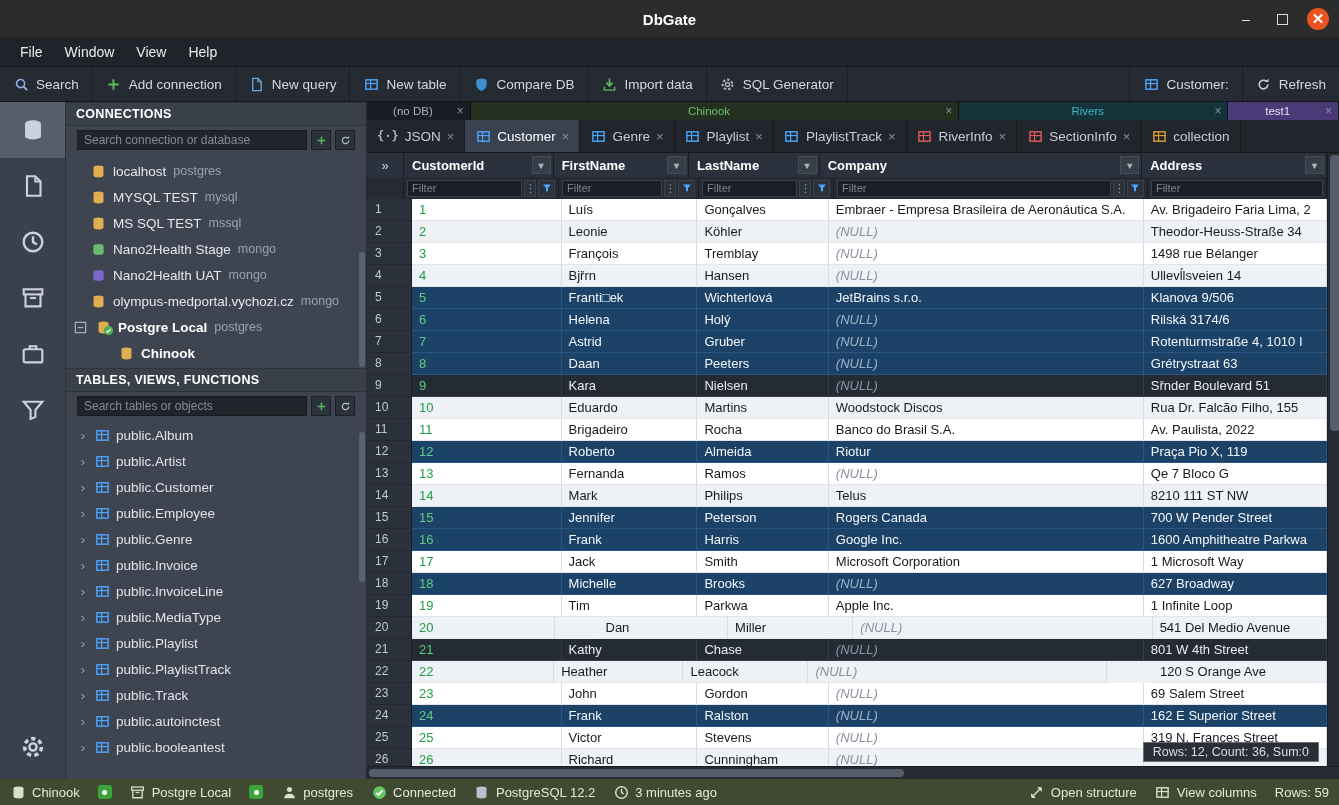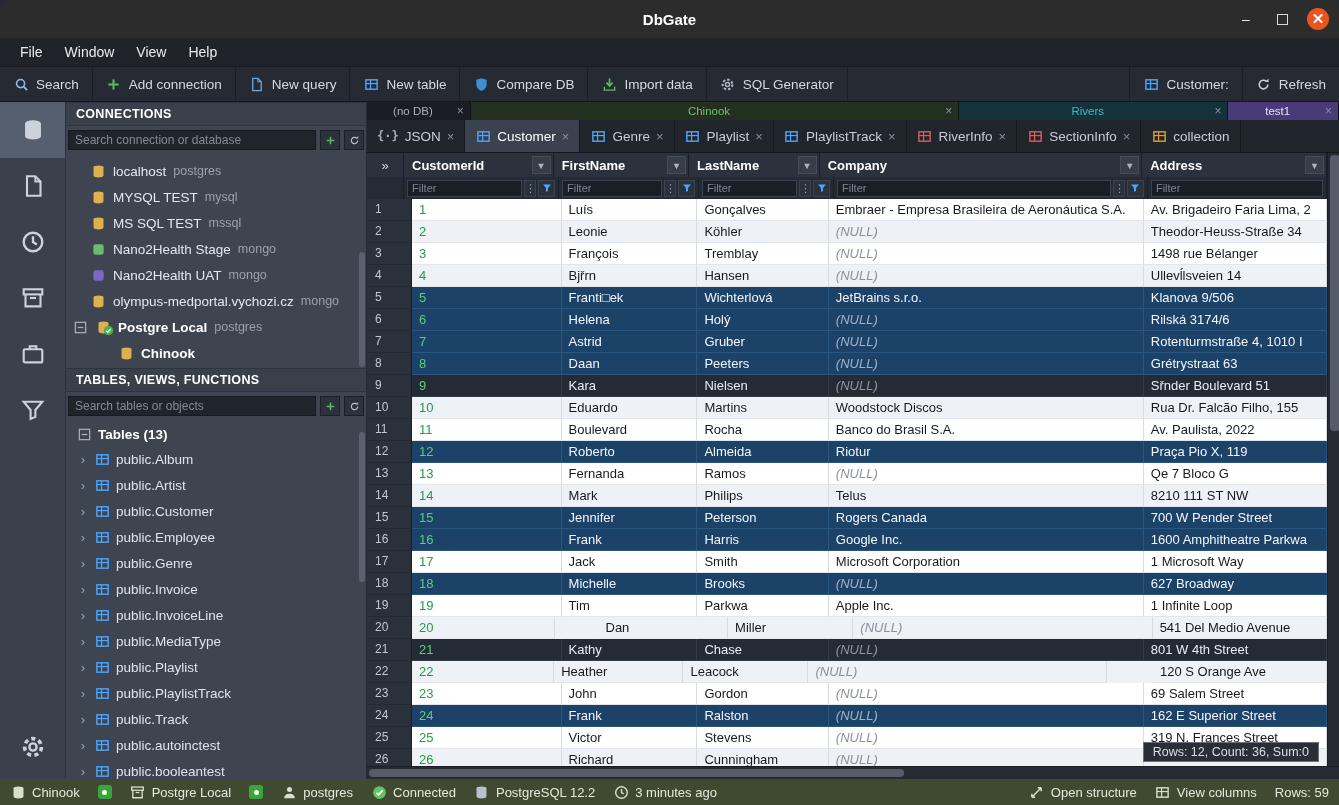--- a/index.html
+++ b/index.html
@@ -38,21 +38,21 @@
   .side-item{height:56px;display:flex;align-items:center;justify-content:center;}
   .side-item .ic,.side-item .ic svg{width:24px;height:24px;}
   .side-item.selected{background:#565f6e;}
   .side-item.bottom{margin-top:auto;margin-bottom:4px;}
 
   
   .leftpanel{width:300px;background:#3e4551;border-right:1px solid #272c34;display:flex;flex-direction:column;
              flex:0 0 auto;position:relative;min-height:0;}
   .panel-header{height:22px;line-height:22px;padding:0 10px;font-size:12.5px;font-weight:bold;color:#fff;
                 background:#394049;border-top:1px solid #2e343d;border-bottom:1px solid #2e343d;letter-spacing:.3px;}
-  .searchrow{display:flex;gap:4px;padding:4px 2px;}
+  .searchrow{display:flex;gap:4px;padding:4px 11px;}
   .searchrow input{flex:1;min-width:0;height:18px;background:#20242b;border:1px solid #171a1f;color:#c6ccd6;
                    font-size:12px;padding:0 6px;font-family:"Liberation Sans",sans-serif;}
   .searchrow input::placeholder{color:#838b98;}
   .mini-btn{width:18px;height:18px;background:#2c323b;border:1px solid #1d2127;display:flex;align-items:center;justify-content:center;}
   .mini-btn .ic svg{width:11px;height:11px;}
   .conn-list{padding:4px 0 2px 0;}
   .conn-row{height:26px;display:flex;align-items:center;gap:7px;padding-left:24px;font-size:13.5px;color:#e3e7ee;}
   .conn-row.haseexp{padding-left:6px;}
   .conn-row.child{padding-left:52px;}
   .conn-row.bold .c-name{font-weight:bold;color:#fff;}
@@ -455,29 +455,20 @@
         <div class="mini-btn">
             <span class="ic">
               <svg viewBox="0 0 16 16">
                 <path d="M12.6 8a4.6 4.6 0 1 1-1.4-3.3" fill="none" stroke="#b7bec9" stroke-width="1.7"></path>
                 <path d="M13.4 1.6v3.6H9.8z" fill="#b7bec9"></path>
               </svg>
             </span>
           </div>
       </div>
       <div class="tree" id="tables-tree">
-          <div class="tree-group">
-            <span class="ic">
-              <svg viewBox="0 0 16 16">
-                <rect x="2.5" y="2.5" width="11" height="11" fill="none" stroke="#aab2bd" stroke-width="1.3"></rect>
-                <line x1="5" y1="8" x2="11" y2="8" stroke="#aab2bd" stroke-width="1.3"></line>
-              </svg>
-            </span>
-            <span>Tables (13)</span>
-          </div>
           <div class="tree-row">
             <span class="chev">›</span>
             <span class="ic">
               <svg viewBox="0 0 16 16">
                 <rect x="2" y="3" width="12" height="10" fill="none" stroke="#4da6ff" stroke-width="1.5"></rect>
                 <line x1="2" y1="7" x2="14" y2="7" stroke="#4da6ff" stroke-width="1.3"></line>
                 <line x1="7" y1="3" x2="7" y2="13" stroke="#4da6ff" stroke-width="1.3"></line>
               </svg>
             </span>
             <span>public.Album</span>
@@ -866,21 +857,21 @@
                 <div class="rn">10</div>
                 <div class="cell" style="width: 148px;"><span class="idv">10</span></div>
                 <div class="cell" style="width: 133px;">Eduardo</div>
                 <div class="cell" style="width: 128px;">Martins</div>
                 <div class="cell" style="width: 330px;">Woodstock Discos</div>
                 <div class="cell" style="width: 185px;">Rua Dr. Falcão Filho, 155</div>
               </div>
               <div class="g-row g-data">
                 <div class="rn">11</div>
                 <div class="cell" style="width: 148px;"><span class="idv">11</span></div>
-                <div class="cell" style="width: 133px;">Boulevard</div>
+                <div class="cell" style="width: 133px;">Brigadeiro</div>
                 <div class="cell" style="width: 128px;">Rocha</div>
                 <div class="cell" style="width: 330px;">Banco do Brasil S.A.</div>
                 <div class="cell" style="width: 185px;">Av. Paulista, 2022</div>
               </div>
               <div class="g-row g-data sel">
                 <div class="rn">12</div>
                 <div class="cell" style="width: 148px;"><span class="idv">12</span></div>
                 <div class="cell" style="width: 133px;">Roberto</div>
                 <div class="cell" style="width: 128px;">Almeida</div>
                 <div class="cell" style="width: 330px;">Riotur</div>

